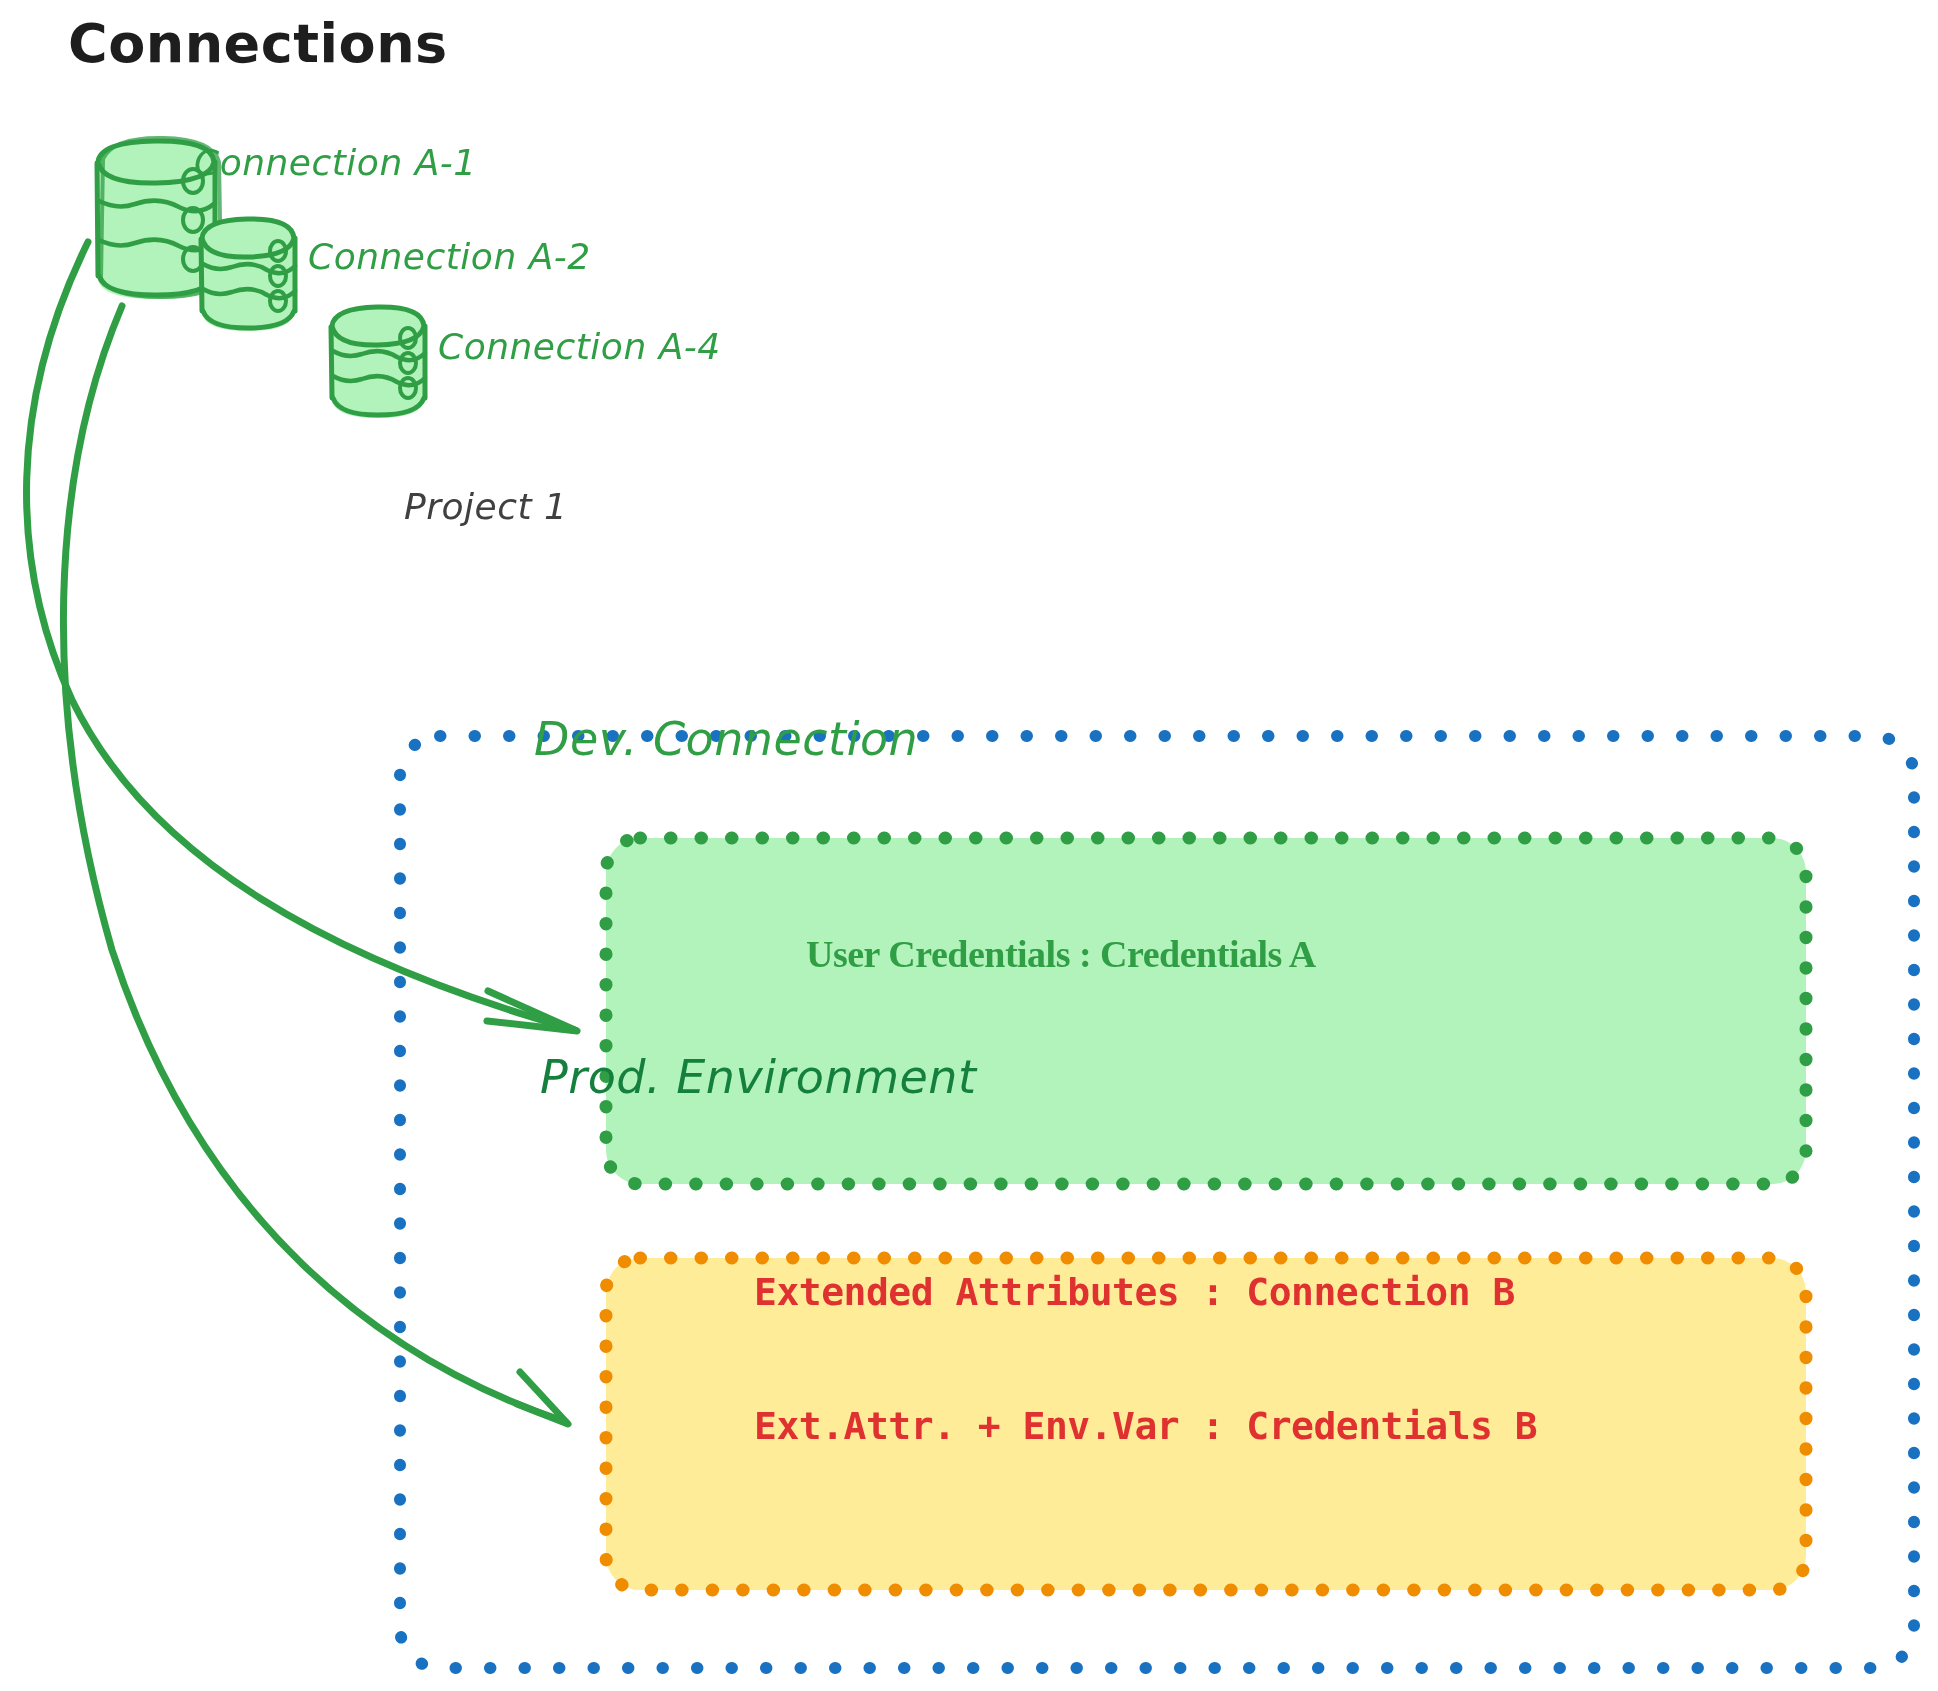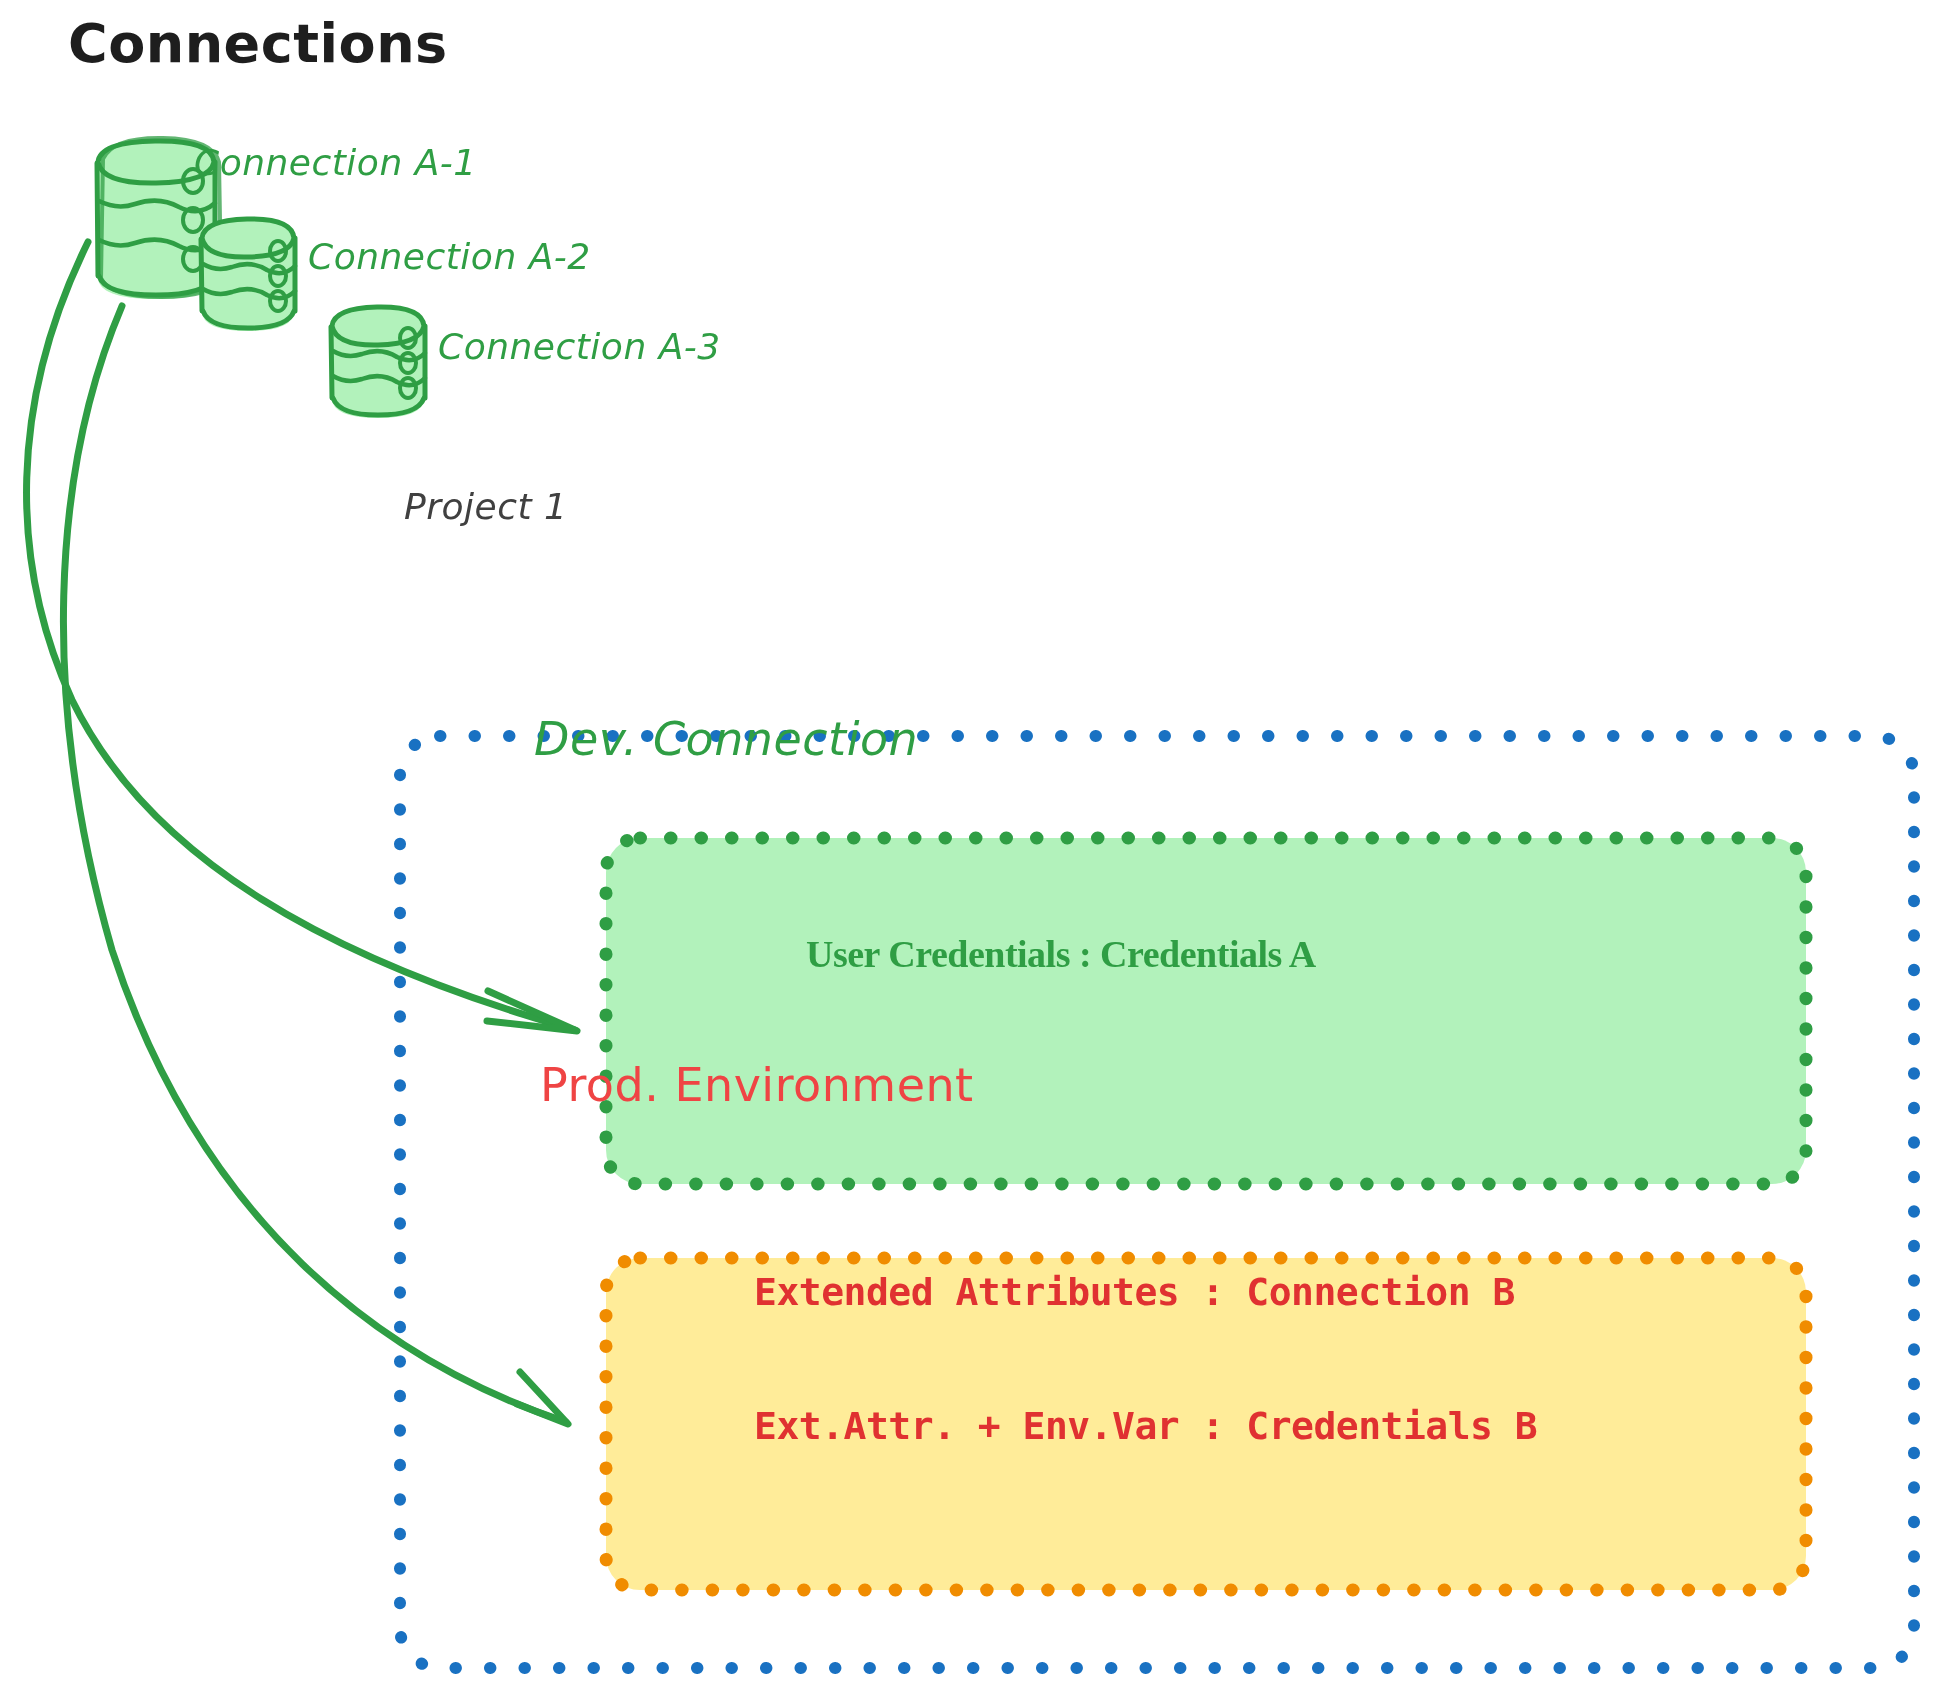--- a/index.html
+++ b/index.html
@@ -74,23 +74,23 @@
     font-size: 46px;
     color: #2f9e44;
     font-weight: 500;
     font-style: italic;
   }
 
   #prod-env-title {
     left: 540px;
     top: 1050px;
     font-size: 46px;
-    color: #ef4444;
+    color: #15803d;
     font-weight: 500;
-    margin-top: 8px;
+    font-style: italic;
   }
 
   #dev-cred-line {
     left: 806px;
     top: 932px;
     font-size: 38px;
     color: #2f9e44;
     font-family: Liberation Serif, serif;
   }
 
@@ -160,21 +160,21 @@
     <path d="M520 1372 L 568 1424 L 517 1404" fill="none" stroke="#2f9e44" stroke-width="7" stroke-linecap="round" stroke-linejoin="round"></path>
   </g>
 </svg>
 
 <div class="lbl hand" id="title-connections">Connections</div>
 
 <div class="lbl hand conn-label" id="conn-a1">Connection A-1</div>
 
 <div class="lbl hand conn-label" id="conn-a2">Connection A-2</div>
 
-<div class="lbl hand conn-label" id="conn-a3">Connection A-3</div>
+<div class="lbl hand conn-label" id="conn-a3">Connection A-4</div>
 
 <div class="lbl hand" id="title-project">Project 1</div>
 
 <div class="lbl hand" id="dev-env-title">Dev. Connection</div>
 
 <div class="lbl mono" id="dev-cred-line">User Credentials : Credentials A</div>
 
 <div class="lbl hand" id="prod-env-title">Prod. Environment</div>
 
 <div class="lbl mono" id="prod-lines">

